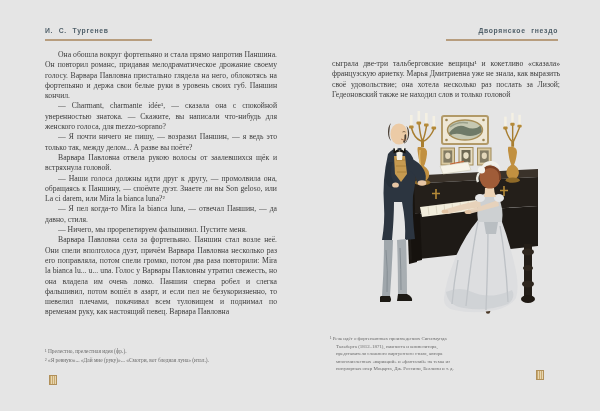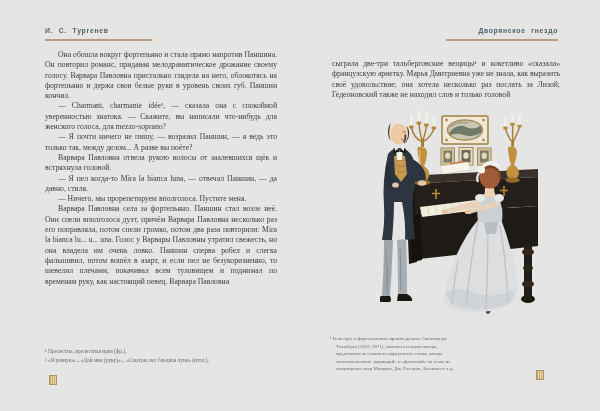--- a/index.html
+++ b/index.html
@@ -52,22 +52,23 @@
 <div class="canvas">
 
   <div class="running-head rh-left">И. С. Тургенев</div>
   <div class="rule rule-left"></div>
 
   <div class="body-text bt-left">
     <p>Она обошла вокруг фортепьяно и стала прямо напротив Паншина. Он повторил романс, придавая мелодраматическое дрожание своему голосу. Варвара Павловна пристально глядела на него, облокотясь на фортепьяно и держа свои белые руки в уровень своих губ. Паншин кончил.</p>
     <p>— Charmant, charmante idée¹, — сказала она с спокойной уверенностью знатока. — Скажите, вы написали что-нибудь для женского голоса, для mezzo-soprano?</p>
     <p>— Я почти ничего не пишу, — возразил Паншин, — я ведь это только так, между делом... А разве вы поёте?</p>
     <p>Варвара Павловна отвела рукою волосы от заалевшихся щёк и встряхнула головой.</p>
+    <p>— Наши голоса должны идти друг к другу, — промолвила она, обращаясь к Паншину, — споёмте дуэт. Знаете ли вы Son geloso, или La ci darem, или Mira la bianca luna?²</p>
     <p>— Я пел когда-то Mira la bianca luna, — отвечал Паншин, — да давно, стиля.</p>
-    <p>— Ничего, мы прорепетируем вполголоса. Пустите меня.</p>
+    <p>— Ничего, мы прорепетируем фальшивил. Пустите меня.</p>
     <p>Варвара Павловна села за фортепьяно. Паншин стал возле неё. Они спели вполголоса дуэт, причём Варвара Павловна несколько раз его поправляла, потом спели громко, потом два раза повторили: Mira la bianca lu... u... una. Голос у Варвары Павловны утратил свежесть, но она владела им очень ловко. Паншин сперва робел и слегка фальшивил, потом вошёл в азарт, и если пел не безукоризненно, то шевелил плечами, покачивал всем туловищем и поднимал по временам руку, как настоящий певец. Варвара Павловна</p>
   </div>
 
   <div class="footnotes">
     <p>¹  Прелестно, прелестная идея (фр.).</p>
     <p>²  «Я ревную»... «Дай мне (руку)»... «Смотри, вот бледная луна» (итал.).</p>
   </div>
 
   <div class="page-marker pm-left"></div>
 

